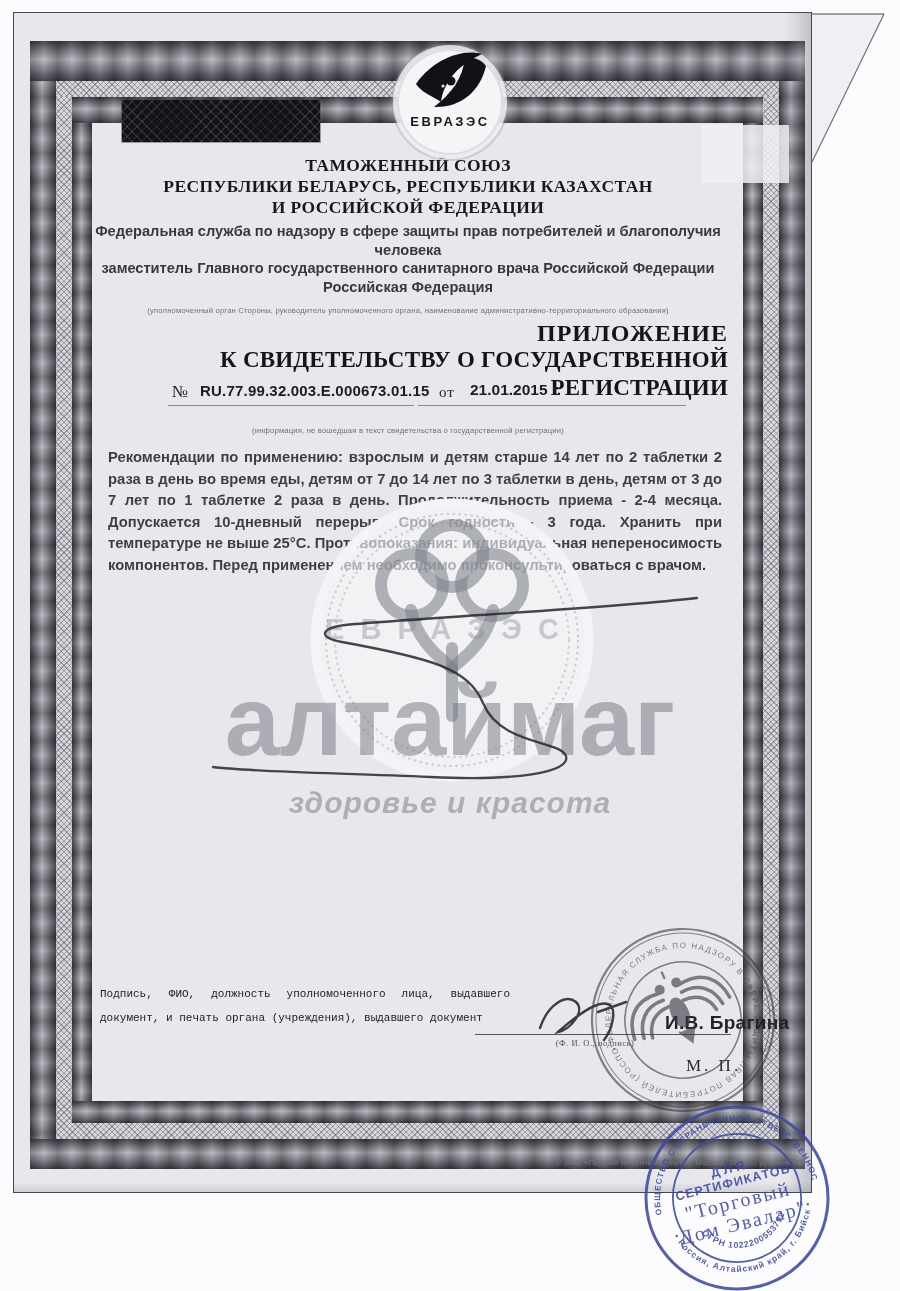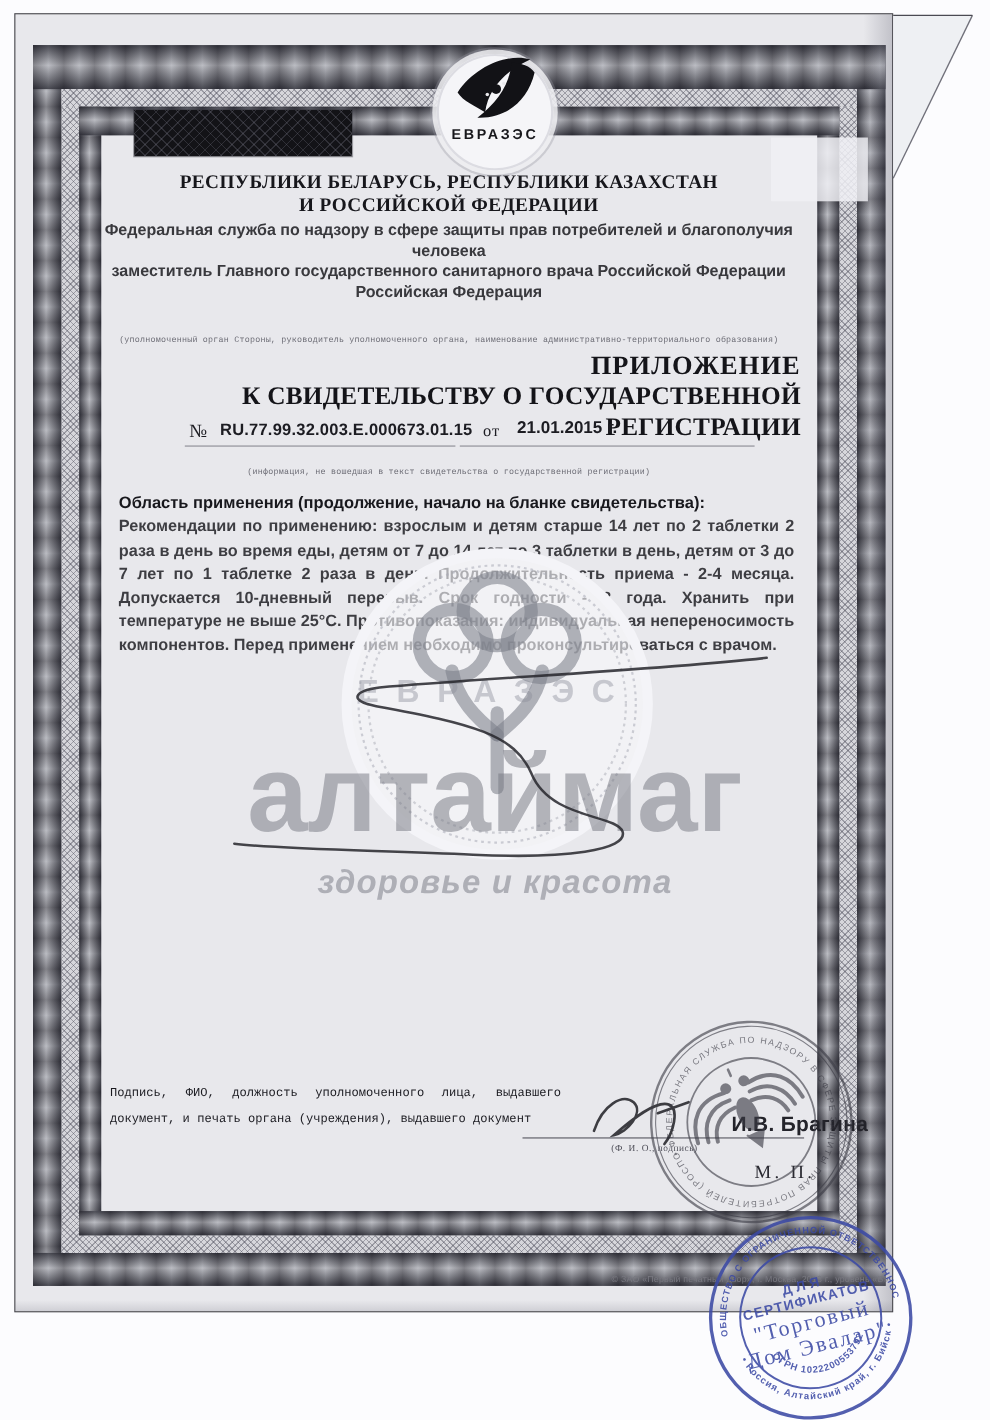--- a/index.html
+++ b/index.html
@@ -42,21 +42,21 @@
       repeating-linear-gradient(45deg,rgba(70,70,84,.40) 0 1px,transparent 1px 4px),
       repeating-linear-gradient(-45deg,rgba(70,70,84,.40) 0 1px,transparent 1px 4px);
   }
   
   .serif{font-family:"Liberation Serif",serif;}
   .content{position:absolute;left:88px;top:115px;width:640px;height:975px;}
   .hdr{position:absolute;top:40px;left:0;width:100%;text-align:center;color:#17171c;}
   .hdr .h-serif{font-family:"Liberation Serif",serif;font-weight:bold;font-size:17.5px;line-height:21px;letter-spacing:.4px;}
   .hdr .h-sans{font-size:14.6px;line-height:18.5px;color:#212126;font-weight:bold;opacity:.88;}
   .microcap{position:absolute;left:0;width:100%;text-align:center;
-    font-size:7.6px;color:#6d6d76;letter-spacing:.2px;font-family:Liberation Mono, monospace;}
+    font-size:7.6px;color:#6d6d76;letter-spacing:.2px;font-family:Liberation Sans, sans-serif;}
   .cap1{top:191px;}
   .cap2{top:311px;}
   .doc-title{position:absolute;top:205px;left:0;width:100%;text-align:right;
     font-family:"Liberation Serif",serif;font-weight:bold;color:#141419;}
   .doc-title .t1{font-size:24px;line-height:26px;letter-spacing:1px;}
   .doc-title .t2{font-size:23px;line-height:28px;letter-spacing:.2px;}
   .numrow{position:absolute;top:263px;left:0;width:100%;height:42px;font-size:15px;color:#1c1c22;}
   .numrow .no{position:absolute;left:84px;top:4px;font-family:"Liberation Serif",serif;font-size:17px;}
   .numrow .num{position:absolute;left:112px;top:4px;width:220px;text-align:center;font-weight:bold;letter-spacing:.2px;}
   .numrow .ot{position:absolute;left:334px;top:6px;font-family:"Liberation Serif",serif;font-size:15px;letter-spacing:1px;margin-left:17px;}
@@ -178,20 +178,21 @@
       <circle cx="1" cy="-9" r="4.5" fill="#121216"></circle>
       <circle cx="-7" cy="-4" r="1.6" fill="#e8e8ec"></circle>
       <circle cx="8" cy="-14" r="1.6" fill="#e8e8ec"></circle>
     </g>
   </svg>
   <div class="ev-label">ЕВРАЗЭС</div>
 </div>
 
 <div class="content">
   <div class="hdr">
+    <div class="h-serif">ТАМОЖЕННЫЙ СОЮЗ</div>
     <div class="h-serif">РЕСПУБЛИКИ БЕЛАРУСЬ, РЕСПУБЛИКИ КАЗАХСТАН</div>
     <div class="h-serif">И РОССИЙСКОЙ ФЕДЕРАЦИИ</div>
     <div class="h-sans" style="margin-top:4px;">Федеральная служба по надзору в сфере защиты прав потребителей и благополучия человека</div>
     <div class="h-sans">заместитель Главного государственного санитарного врача Российской Федерации</div>
     <div class="h-sans">Российская Федерация</div>
   </div>
 
   <div class="microcap cap1">(уполномоченный орган Стороны, руководитель уполномоченного органа, наименование административно-территориального образования)</div>
 
   <div class="doc-title">
@@ -204,21 +205,20 @@
     <span class="num">RU.77.99.32.003.E.000673.01.15</span>
     <span class="ot">от</span>
     <span class="date">21.01.2015 г.</span>
     <span class="u1"></span>
     <span class="u2"></span>
   </div>
 
   <div class="microcap cap2">(информация, не вошедшая в текст свидетельства о государственной регистрации)</div>
 
   <div class="bodyblock">
-    <div class="bh">Область применения (продолжение, начало на бланке свидетельства):</div>
     <div class="bt">Рекомендации по применению: взрослым и детям старше 14 лет по 2 таблетки 2 раза в день во время еды, детям от 7 до 14 лет по 3 таблетки в день, детям от 3 до 7 лет по 1 таблетке 2 раза в день. Продолжительность приема - 2-4 месяца. Допускается 10-дневный перерыв. Срок годности - 3 года. Хранить при температуре не выше 25°С. Противопоказания: индивидуальная непереносимость компонентов. Перед применением необходимо проконсультироваться с врачом.</div>
   </div>
 </div>
 
 <div class="sig-caption">Подпись, ФИО, должность уполномоченного лица, выдавшего документ, и печать органа (учреждения), выдавшего документ</div>
 <div class="sig-line"></div>
 <div class="sig-line-cap">(Ф. И. О., подпись)</div>
 <div class="sig-name">И.В. Брагина</div>
 <div class="sig-mp">М. П.</div>
 

